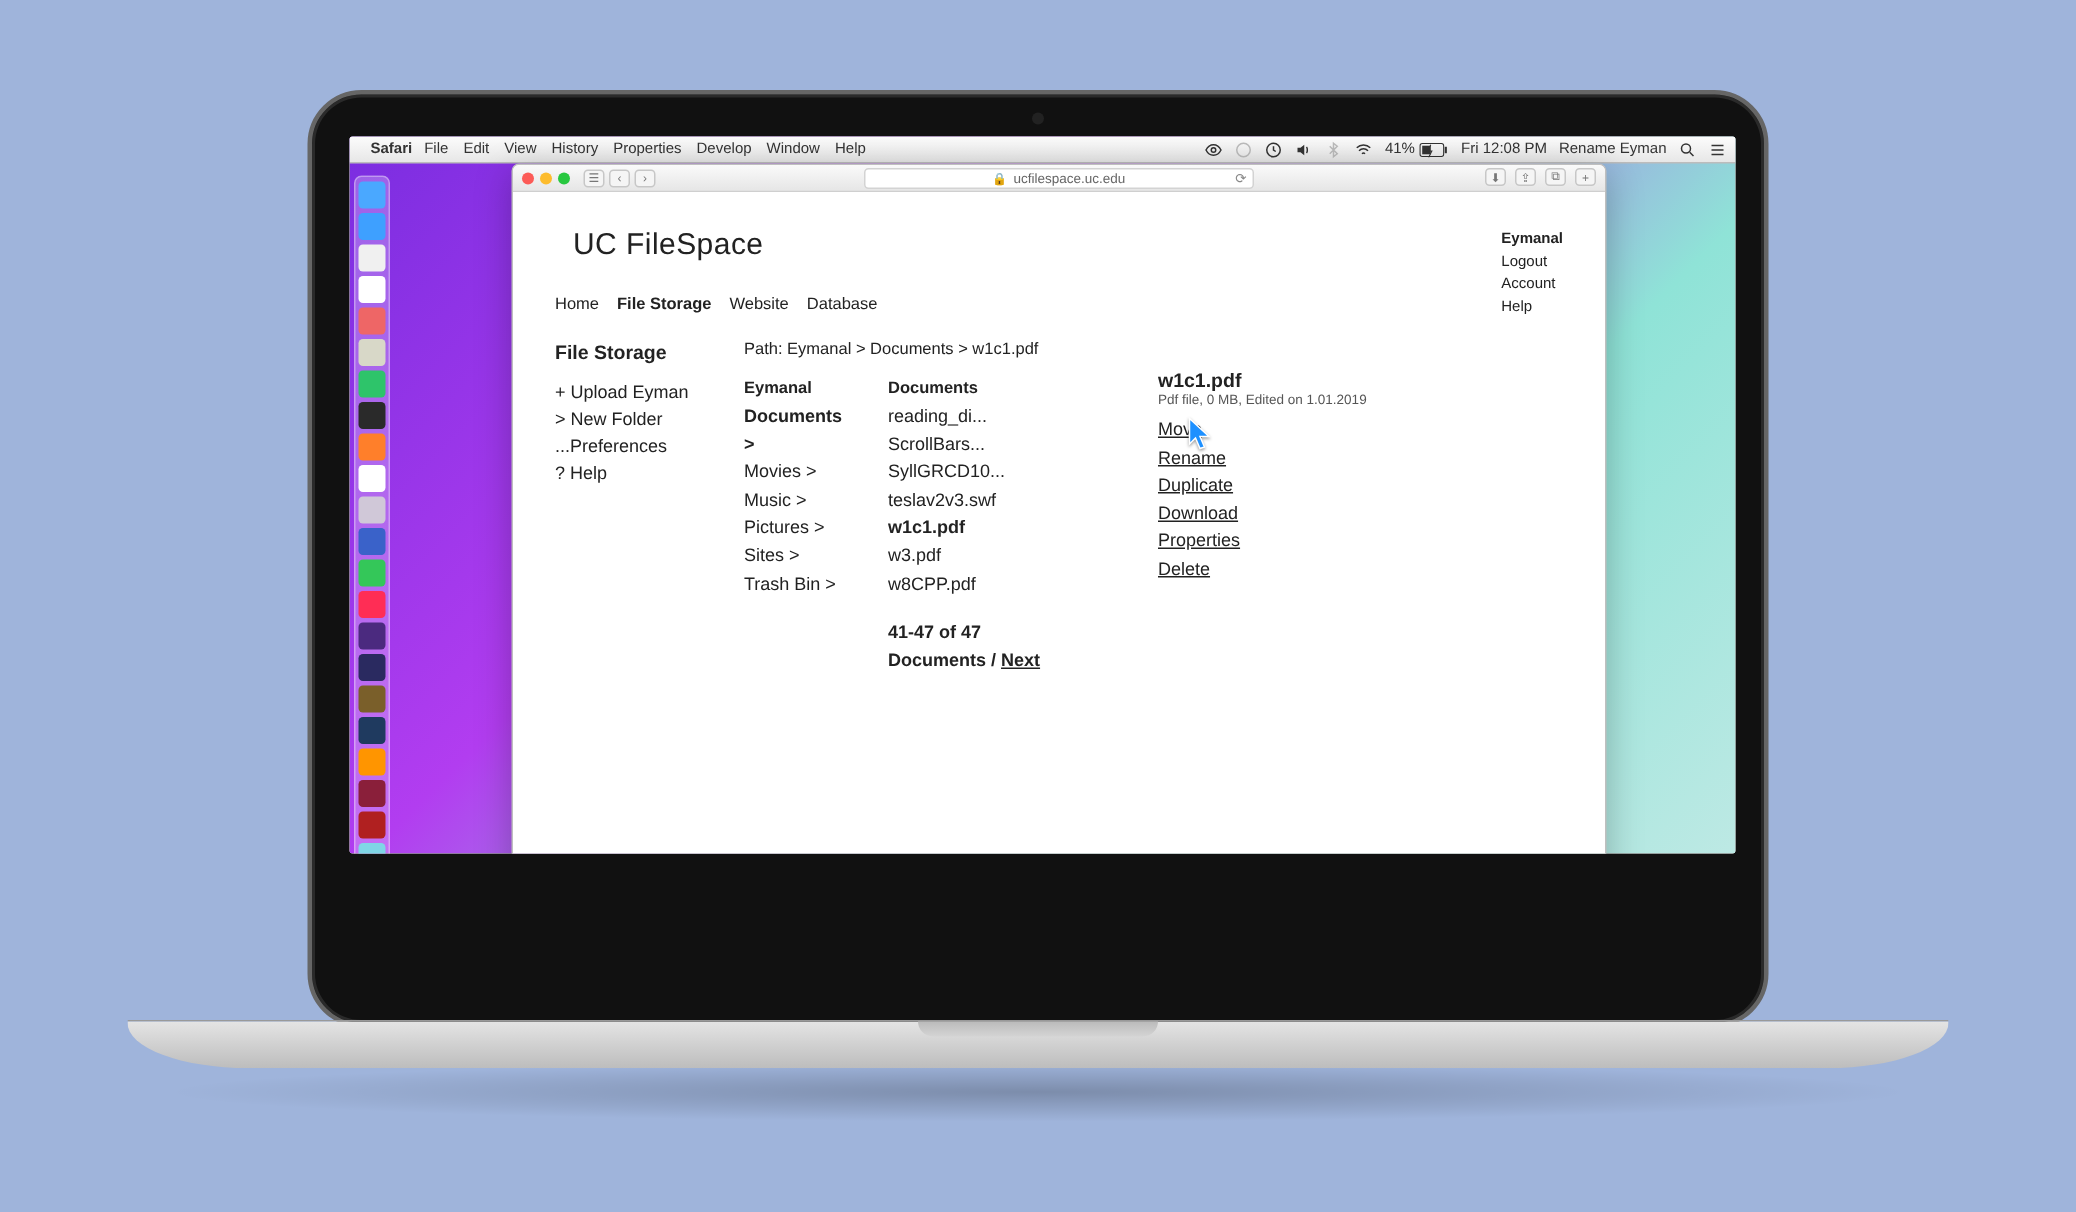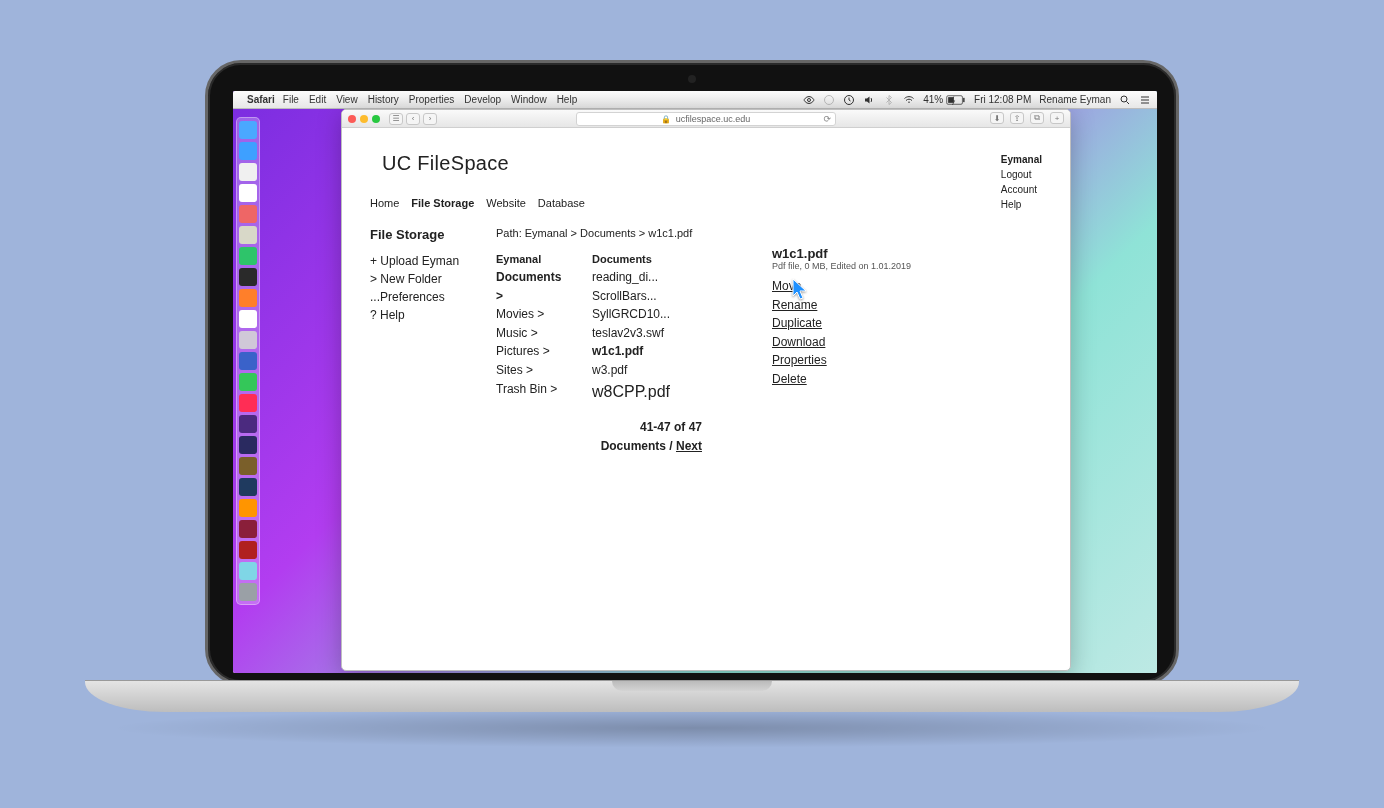--- a/index.html
+++ b/index.html
@@ -1,21 +1,21 @@
 <!DOCTYPE html>
 <html><head>
 <meta charset="utf-8">
 <style>
   *{box-sizing:border-box;margin:0;padding:0;}
   body{background:#9fb4db;font-family:-apple-system,"Helvetica Neue",Arial,sans-serif;width:1384px;height:808px;overflow:hidden;position:relative;}
   
   .laptop{position:absolute;left:205px;top:60px;width:974px;height:660px;}
   .bezel{position:absolute;left:0;top:0;width:974px;height:625px;background:#111;border-radius:36px;border:3px solid #666;box-shadow:0 0 0 2px #2a2a2a inset;}
   .camera{position:absolute;left:50%;top:12px;width:8px;height:8px;background:#222;border-radius:50%;transform:translateX(-50%);}
-  .screen{position:absolute;left:25px;top:28px;width:924px;height:582px;background:#fff;border-radius:2px;overflow:hidden;}
+  .screen{position:absolute;left:25px;top:28px;width:924px;height:478px;background:#fff;border-radius:2px;overflow:hidden;}
   .base{position:absolute;left:-120px;top:620px;width:1214px;height:32px;background:linear-gradient(#e4e4e4,#bdbdbd);border-radius:0 0 80px 80px / 0 0 30px 30px;border-top:1px solid #999;}
   .base::before{content:"";position:absolute;left:50%;top:0;transform:translateX(-50%);width:160px;height:10px;background:linear-gradient(#bbb,#d4d4d4);border-radius:0 0 12px 12px;}
   .shadow{position:absolute;left:-100px;top:648px;width:1174px;height:40px;background:radial-gradient(ellipse at center,rgba(0,0,0,.22),rgba(0,0,0,0) 70%);}
   
   .wallpaper{position:absolute;inset:0;background:linear-gradient(135deg,#7a2de0 0%,#b23df0 35%,#8fe3d7 70%,#bde9e4 100%);}
   
   .menubar{position:absolute;left:0;top:0;width:100%;height:18px;background:linear-gradient(#fcfcfc,#e7e7e7);border-bottom:1px solid #bcbcbc;font-size:10px;color:#333;display:flex;align-items:center;padding:0 6px;white-space:nowrap;}
   .menubar .apple{font-size:12px;margin-right:8px;}
   .menubar .app{font-weight:700;margin-right:8px;}
   .menubar .m{margin-right:10px;}
@@ -44,21 +44,21 @@
   .mainnav{display:flex;gap:12px;font-size:11px;margin-bottom:18px;}
   .mainnav .nv{cursor:pointer;text-align:right;}
   .mainnav .active{font-weight:700;}
   .cols{display:flex;align-items:flex-start;gap:26px;}
   .col-title{font-size:13px;font-weight:700;margin-bottom:10px;}
   .left-actions div{font-size:12px;line-height:1.5;cursor:pointer;}
   .path{font-size:11px;margin-bottom:12px;}
   .folders div,.files div{font-size:12px;line-height:1.55;cursor:pointer;}
   .folders .selected{font-weight:700;}
   .files .selected{font-weight:700;}
-  .pager{margin-top:14px;font-size:13px;font-weight:700;text-align:right;}
+  .pager{margin-top:14px;font-size:13px;font-weight:700;}
   .pager .nx{text-decoration:underline;cursor:pointer;}
   .details{position:absolute;left:430px;top:118px;}
   .details .fname{font-size:13px;font-weight:700;}
   .details .meta{font-size:9px;color:#555;margin-bottom:6px;}
   .details .act{font-size:12px;text-decoration:underline;cursor:pointer;line-height:1.55;display:block;}
   
   .cursor{position:absolute;left:450px;top:150px;pointer-events:none;}
   .cursor svg{filter:drop-shadow(0 1px 1px rgba(0,0,0,.4));}
 </style>
 </head>
@@ -227,21 +227,21 @@
                   <div>Trash Bin &gt;</div>
                 </div>
                 <div class="files" style="width:110px;">
                   <div style="font-weight:700;font-size:11px;">Documents</div>
                   <div>reading_di...</div>
                   <div>ScrollBars...</div>
                   <div>SyllGRCD10...</div>
                   <div>teslav2v3.swf</div>
                   <div class="selected">w1c1.pdf</div>
                   <div>w3.pdf</div>
-                  <div style="font-size:16px;">w8CPP.pdf</div>
+                  <div style="font-size:12px;">w8CPP.pdf</div>
                   <div class="pager">
                     <div>41-47 of 47</div>
                     <div>
                       <span>Documents</span><span> / </span><span class="nx">Next</span>
                     </div>
                   </div>
                 </div>
               </div>
             </div>
           </div>

